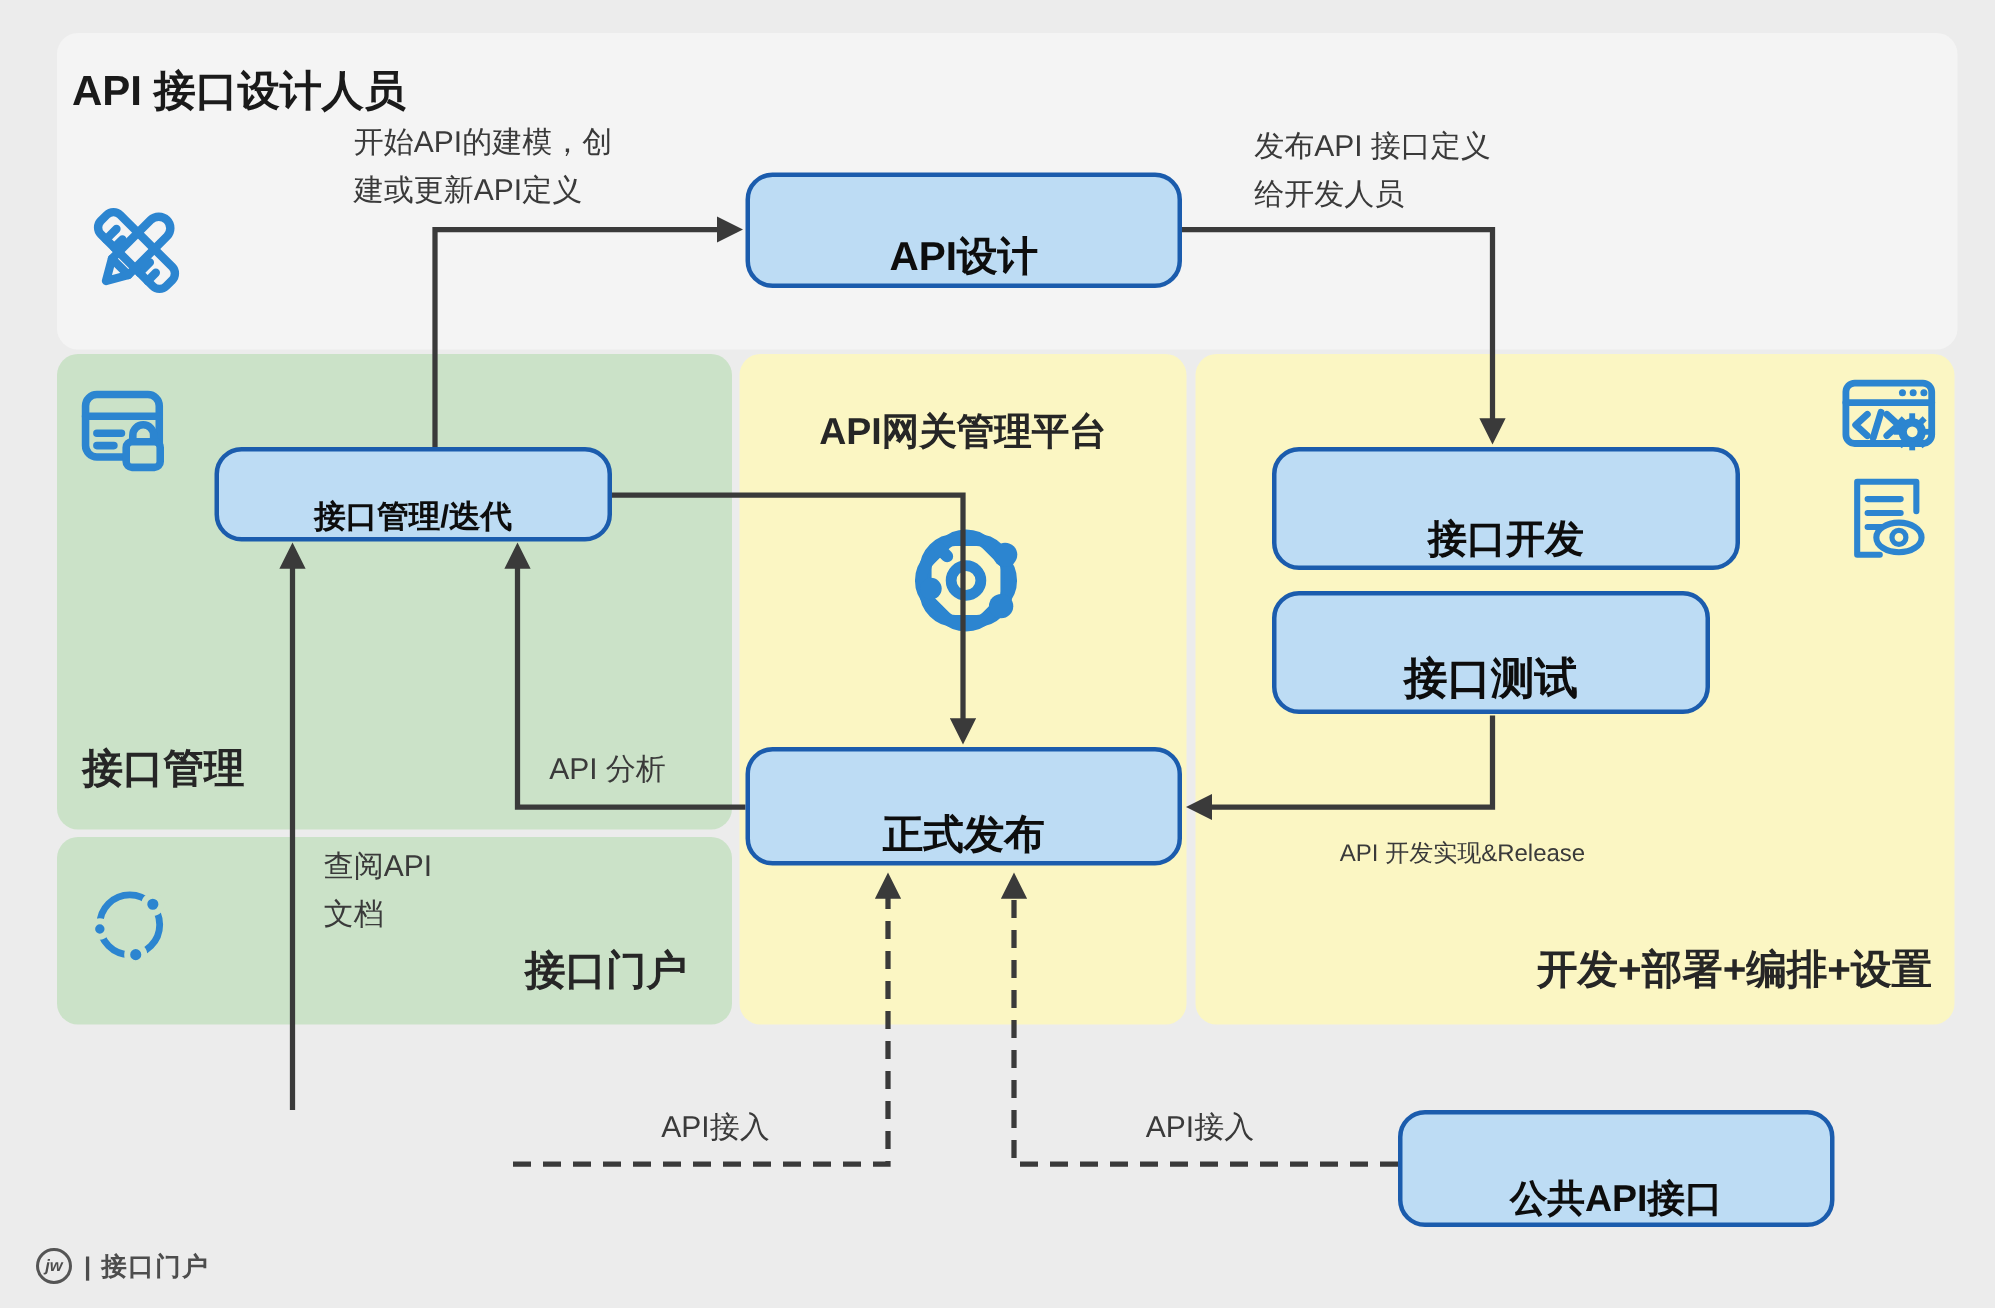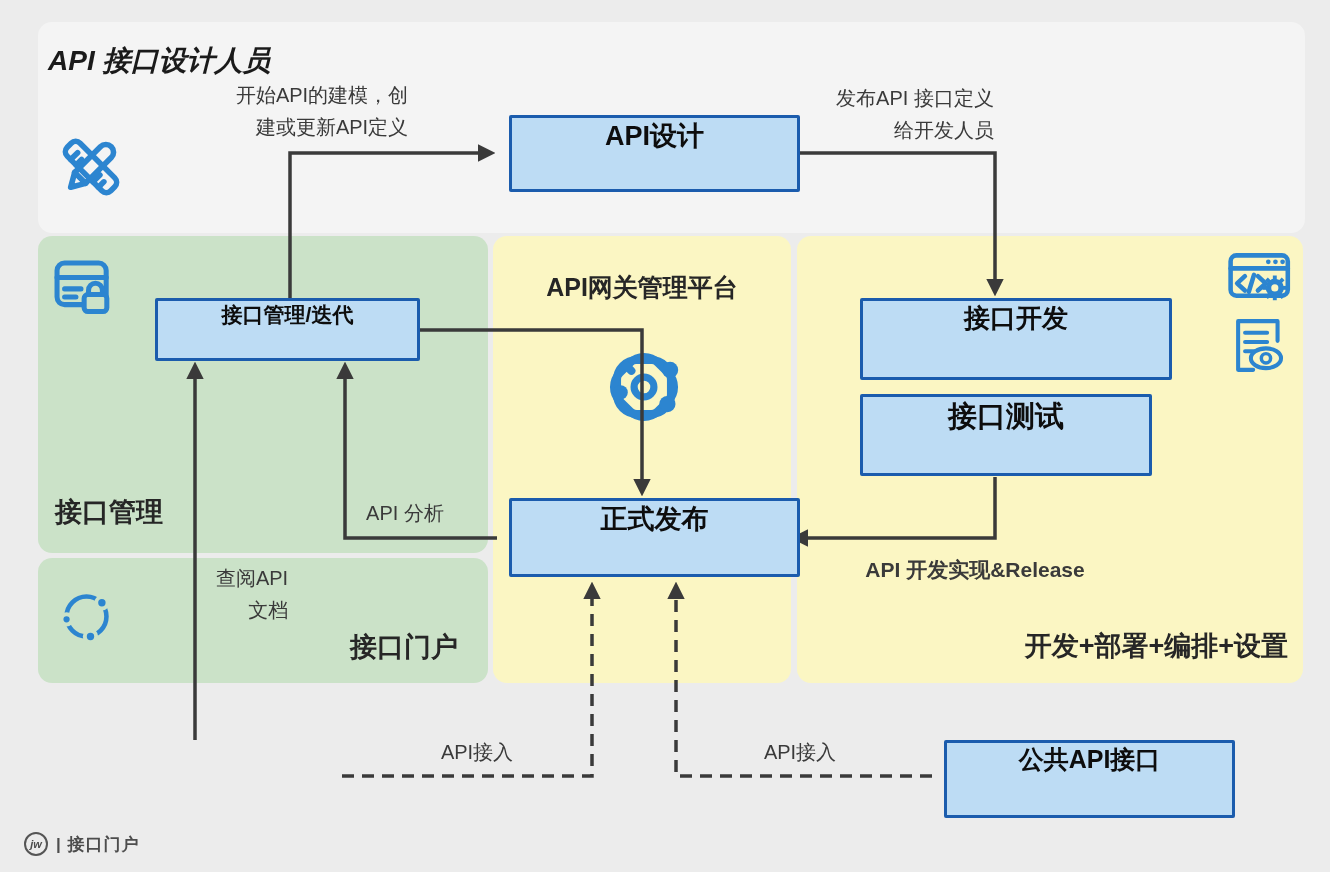--- a/index.html
+++ b/index.html
@@ -8,46 +8,46 @@
   
   .top-panel{left:38px;top:22px;width:1267px;height:211px;background:#f4f4f4;border-radius:14px;}
   .panel{border-radius:14px;}
   .green{background:#cbe2c8;}
   .yellow{background:#fbf6c3;}
   .p-mgmt{left:38px;top:236px;width:450px;height:317px;}
   .p-portal{left:38px;top:558px;width:450px;height:125px;}
   .p-gateway{left:493px;top:236px;width:298px;height:447px;}
   .p-devops{left:797px;top:236px;width:506px;height:447px;}
   
-  .node{position:absolute;background:#bddcf4;border:3.5px solid #1b5cad;border-radius:2px;
-        display:flex;align-items:flex-start;justify-content:center;font-weight:bold;color:#0d0d0d;
-        box-sizing:border-box;z-index:30;margin-left:12px;}
+  .node{position:absolute;background:#bddcf4;border:3.5px solid #1b5cad;border-radius:18px;
+        display:flex;align-items:flex-end;justify-content:center;font-weight:bold;color:#0d0d0d;
+        box-sizing:border-box;z-index:30;}
   .n-design{left:497px;top:115px;width:291px;height:77px;font-size:27px;}
   .n-optimize{left:143px;top:298px;width:265px;height:63px;font-size:21px;}
   .n-dev{left:848px;top:298px;width:312px;height:82px;font-size:26px;}
   .n-test{left:848px;top:394px;width:292px;height:82px;font-size:29px;}
   .n-release{left:497px;top:498px;width:291px;height:79px;font-size:27px;}
   .n-internal{left:48px;top:740px;width:294px;height:78px;font-size:25px;}
   .n-public{left:932px;top:740px;width:291px;height:78px;font-size:25px;}
   
   .ptitle{position:absolute;font-weight:bold;color:#262626;z-index:20;}
-  .t-header{left:48px;top:42px;font-size:28px;color:#1a1a1a;font-style:italic;}
+  .t-header{left:48px;top:42px;font-size:28px;color:#1a1a1a;}
   .t-mgmt{left:55px;top:494px;font-size:27px;}
   .t-portal{left:350px;top:629px;font-size:27px;}
   .t-gateway{left:493px;top:271px;width:298px;text-align:center;font-size:25px;}
   .t-devops{right:42px;top:628px;font-size:27px;}
-  .elabel{position:absolute;color:#3a3a3a;font-size:20px;text-align:right;transform:translateX(-50%);
+  .elabel{position:absolute;color:#3a3a3a;font-size:20px;text-align:left;transform:translateX(-50%);
           line-height:32px;white-space:nowrap;z-index:40;}
   .l-modeling{left:322px;top:79px;}
   .l-publish{left:915px;top:82px;}
   .l-analysis{left:405px;top:497px;}
   .l-docs{left:252px;top:562px;}
   .l-access-l{left:477px;top:736px;}
   .l-access-r{left:800px;top:736px;}
-  .l-devrel{left:975px;top:554px;font-size:21px;font-weight:bold;}
+  .l-devrel{left:975px;top:554px;font-size:16px;}
   
   .icon{position:absolute;z-index:10;}
   .i-ruler{left:56px;top:130px;width:70px;height:74px;}
   .i-doclock{left:52px;top:255px;width:63px;height:64px;}
   .i-share{left:58px;top:587px;width:57px;height:59px;}
   .i-gateway{left:599px;top:341px;width:90px;height:92px;}
   .i-browser{left:1228px;top:252px;width:65px;height:49px;}
   .i-doceye{left:1230px;top:315px;width:58px;height:61px;}
   
   .edges{left:0;top:0;width:1330px;height:872px;z-index:25;pointer-events:none;}

